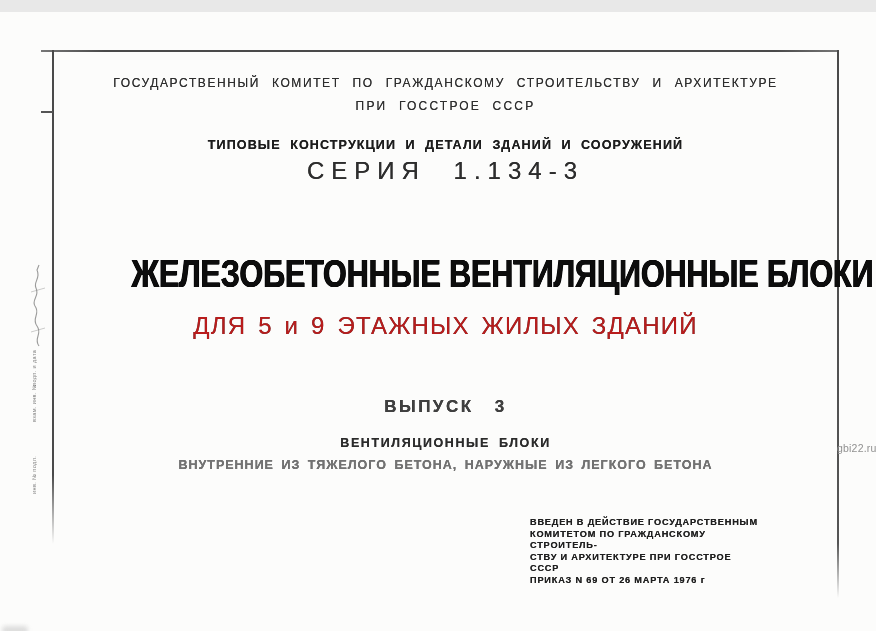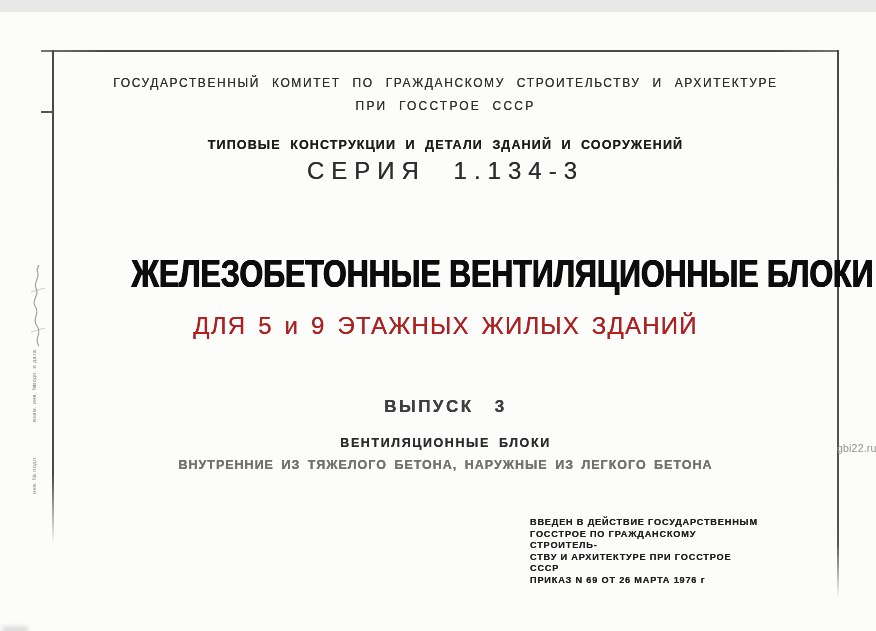--- a/index.html
+++ b/index.html
@@ -73,21 +73,21 @@
   <div class="cc main-title">ЖЕЛЕЗОБЕТОННЫЕ ВЕНТИЛЯЦИОННЫЕ БЛОКИ</div>
   <div class="cc subtitle">ДЛЯ 5 и 9 ЭТАЖНЫХ ЖИЛЫХ ЗДАНИЙ</div>
 
   <div class="cc issue-label">ВЫПУСК  3</div>
   <div class="cc issue-line1">ВЕНТИЛЯЦИОННЫЕ  БЛОКИ</div>
   <div class="cc issue-line2">ВНУТРЕННИЕ ИЗ ТЯЖЕЛОГО БЕТОНА, НАРУЖНЫЕ ИЗ ЛЕГКОГО  БЕТОНА</div>
 
 
   <div class="introduced">
     <div>ВВЕДЕН В ДЕЙСТВИЕ ГОСУДАРСТВЕННЫМ</div>
-    <div>ГОССТРОЕ ПО ГРАЖДАНСКОМУ СТРОИТЕЛЬ-</div>
+    <div>КОМИТЕТОМ ПО ГРАЖДАНСКОМУ СТРОИТЕЛЬ-</div>
     <div>СТВУ И АРХИТЕКТУРЕ ПРИ ГОССТРОЕ СССР</div>
     <div>ПРИКАЗ N 69 ОТ 26 МАРТА 1976 г</div>
   </div>
 
   <div class="watermark">gbi22.ru</div>
 
   <svg class="signature-svg" width="24" height="88" viewBox="0 0 24 88">
     <path d="M14 84 C8 76 18 72 12 64 C6 56 16 52 10 44 C6 38 15 34 11 26 C8 20 16 16 12 8 L14 3" fill="none" stroke="#5a5a5a" stroke-width="1.1" opacity="0.75"></path>
     <path d="M6 70 L20 66 M6 30 L20 26" stroke="#6a6a6a" stroke-width="0.7" opacity="0.6"></path>
   </svg>

